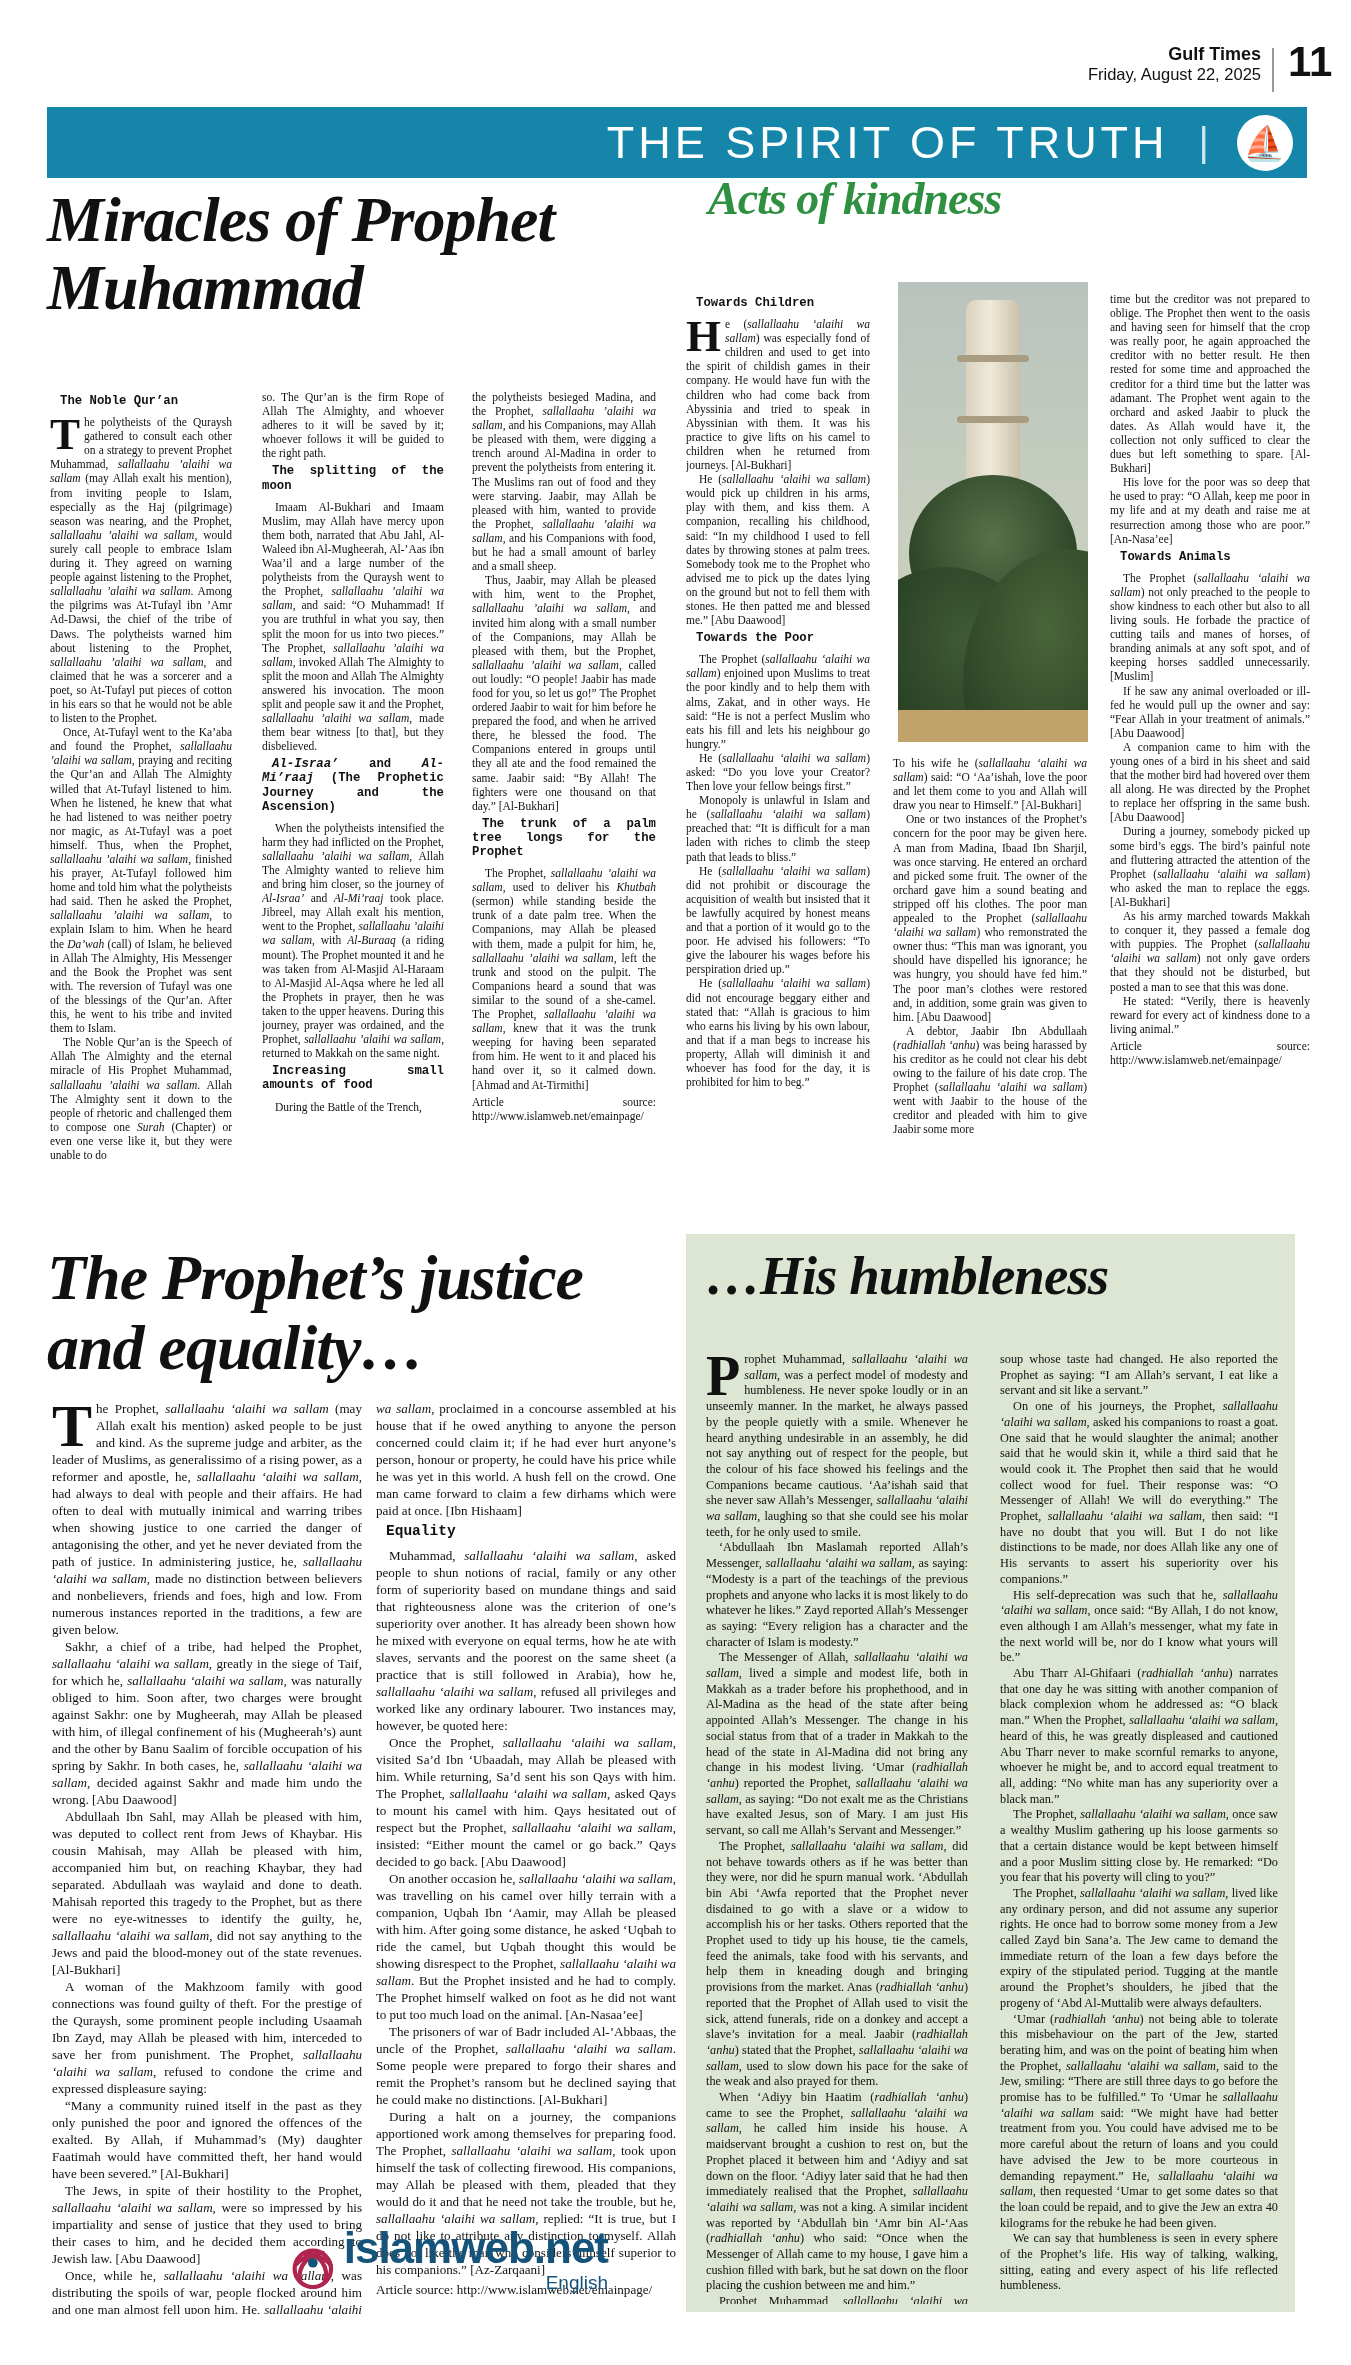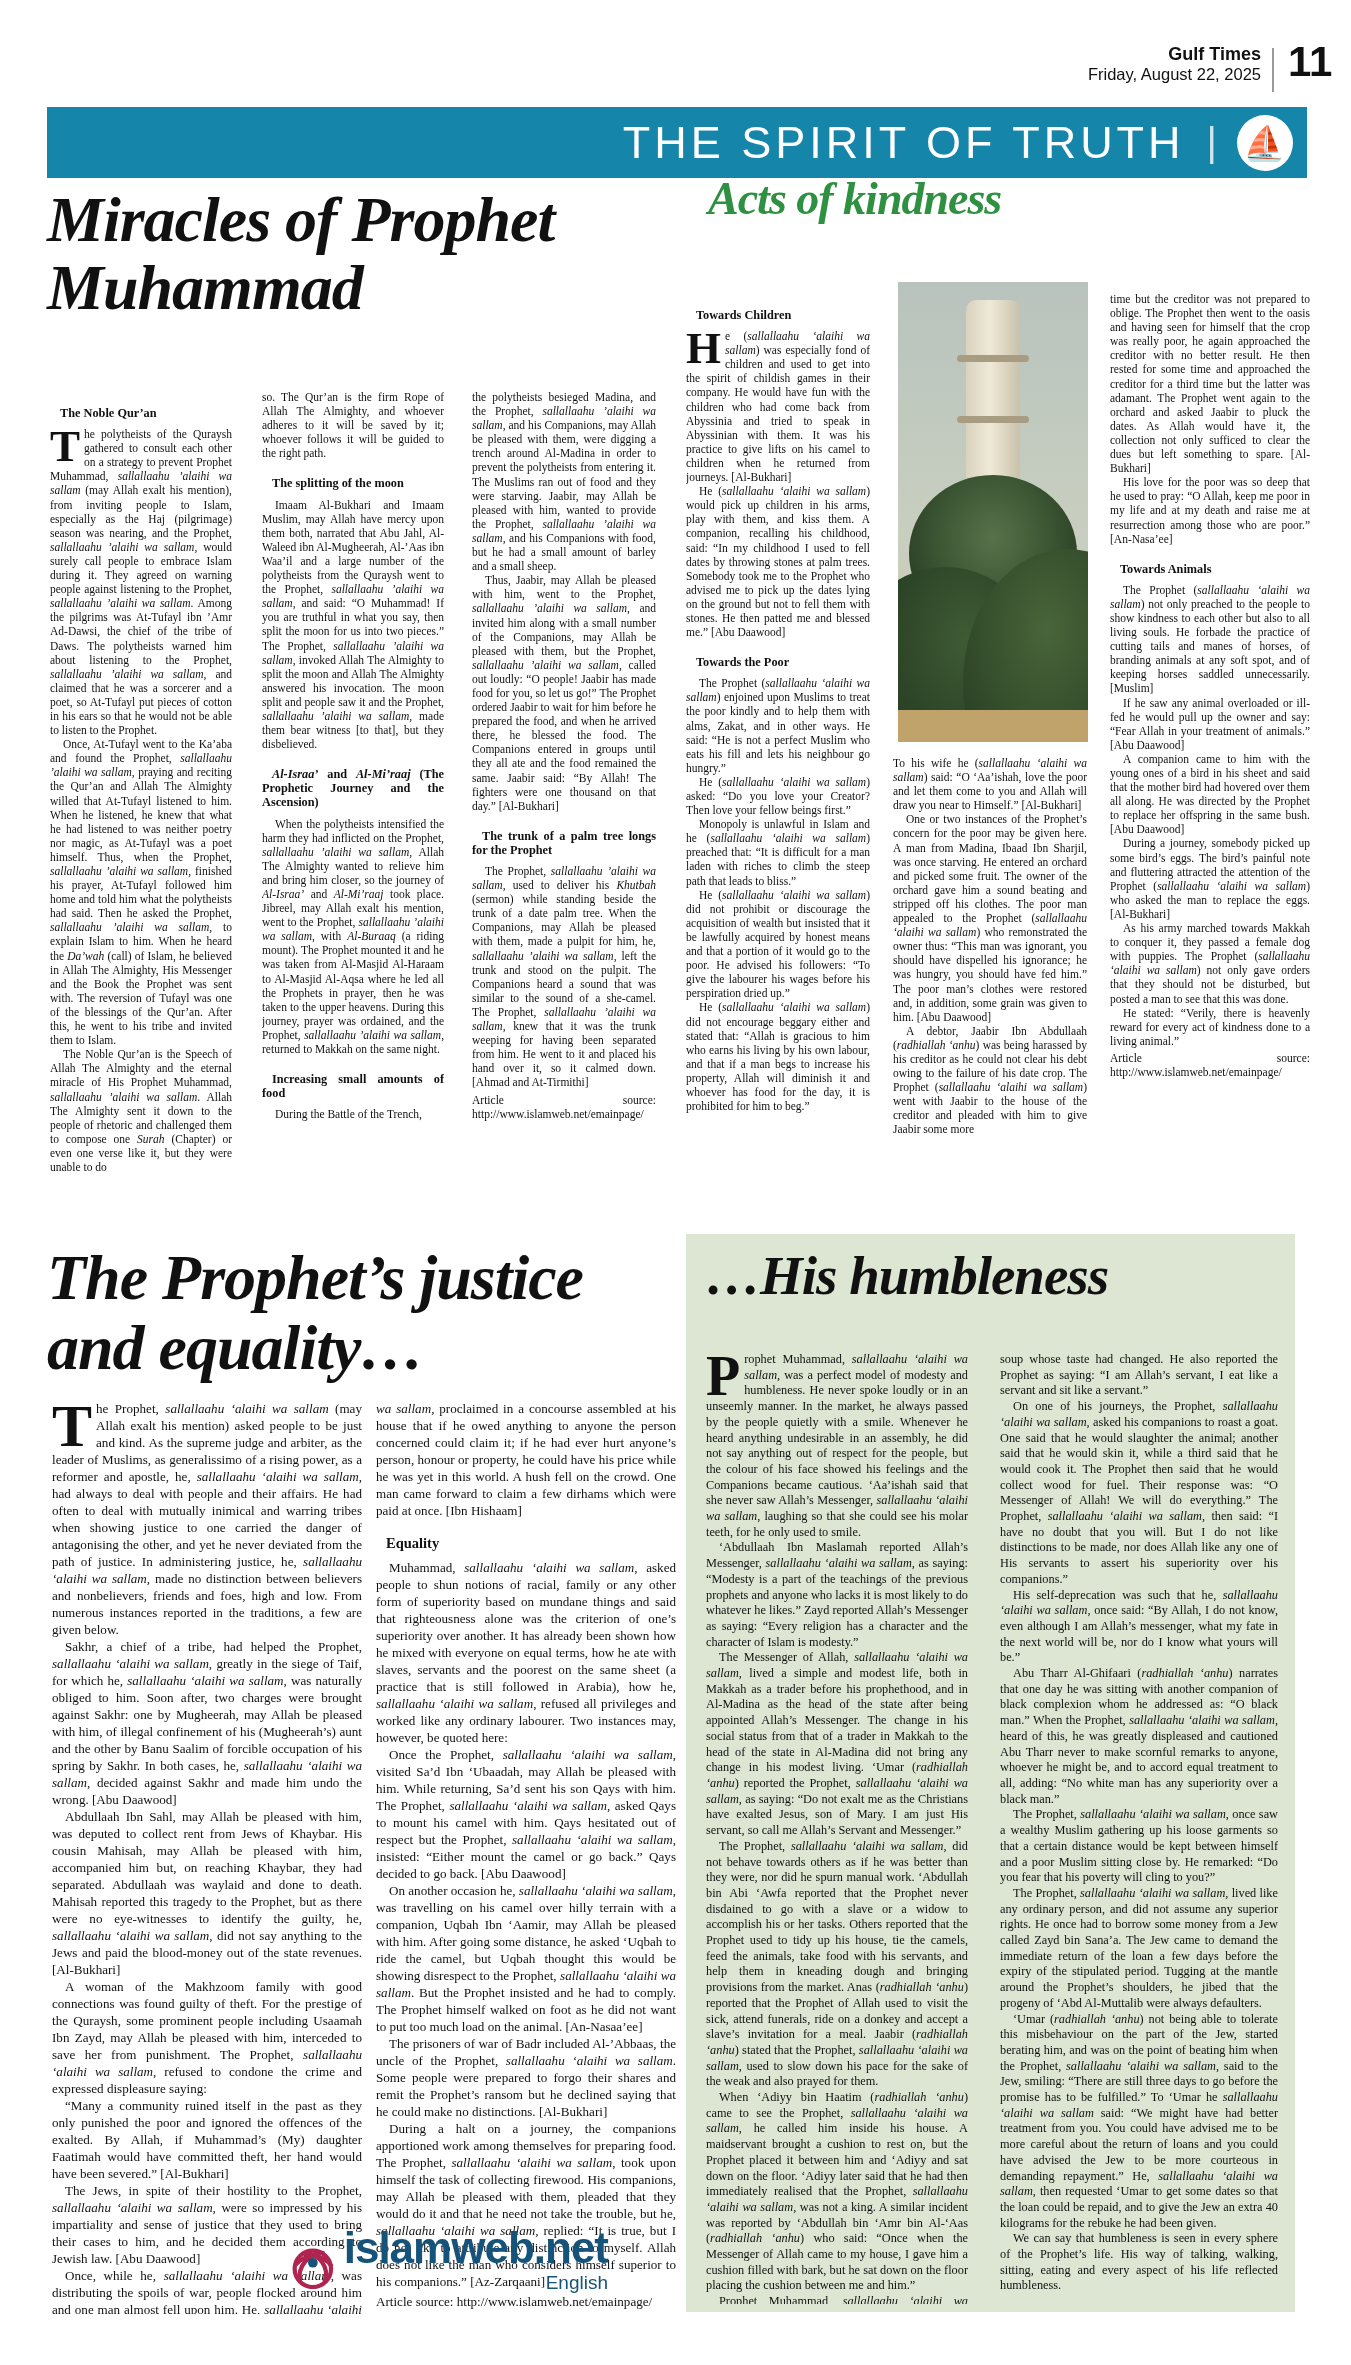--- a/index.html
+++ b/index.html
@@ -5,21 +5,21 @@
   html,body{margin:0;padding:0;background:#e9e9e9;}
   #page{position:relative;width:1351px;height:2365px;background:#ffffff;margin:0 auto;overflow:hidden;
         font-family:"Liberation Serif", serif;color:#111;}
   
   .masthead{position:absolute;right:90px;top:44px;text-align:right;font-family:"Liberation Sans",sans-serif;line-height:1.15;}
   .paper-name{font-weight:bold;font-size:18px;}
   .paper-date{font-size:16.5px;}
   .head-divider{position:absolute;left:1272px;top:48px;width:2px;height:44px;background:#9a9a9a;}
   .page-number{position:absolute;left:1288px;top:38px;font-family:"Liberation Sans",sans-serif;font-weight:bold;font-size:42px;}
   .banner{position:absolute;left:47px;top:107px;width:1260px;height:71px;background:var(--teal);
-          display:flex;align-items:center;justify-content:flex-end;gap:16px;padding-right:14px;box-sizing:border-box;}
+          display:flex;align-items:center;justify-content:flex-end;gap:24px;padding-right:14px;box-sizing:border-box;}
   .banner-text{color:#fff;font-family:"Liberation Sans",sans-serif;font-size:45px;font-weight:400;letter-spacing:4px;white-space:nowrap;}
   .banner-bar{color:#cfe6ee;font-size:40px;font-weight:200;margin-left:6px;}
   .banner-circle{width:56px;height:56px;border-radius:50%;background:#fff;display:flex;align-items:center;justify-content:center;}
   .boat{font-size:34px;line-height:1;color:#111;font-family:"DejaVu Sans",sans-serif;}
   
   .headline{position:absolute;font-style:italic;font-weight:600;letter-spacing:-1px;}
   #miracles-title{left:47px;top:186px;font-size:64px;line-height:68px;width:640px;}
   #kindness-title{left:708px;top:168px;font-size:46px;line-height:62px;color:var(--green);}
   #justice-title{left:47px;top:1243px;font-size:64px;line-height:70px;}
   #humbleness-title{left:706px;top:1246px;font-size:55px;line-height:60px;}
@@ -35,21 +35,21 @@
   .palm3{left:6%;bottom:24%;width:88%;height:34%;background:radial-gradient(ellipse at 50% 40%,#57724a,#2c4426 75%);}
   .sand{position:absolute;left:0;bottom:0;width:100%;height:7%;background:#c0a36b;}
   
   .col{position:absolute;overflow:hidden;text-align:justify;}
   .ncol{font-size:11.5px;line-height:14.1px;}
   .wcol{font-size:13.1px;line-height:17px;}
   .hcol{font-size:12.3px;line-height:15.7px;}
   .col p{margin:0;text-indent:13px;}
   .col p.nodent{text-indent:0;}
   .col p.src{text-indent:0;margin-top:3px;}
-  .col h3{margin:16px 0 7px;font-size:12.3px;text-indent:10px;}
+  .col h3{margin:4px 0 7px;font-size:12.3px;text-indent:10px;font-family:Liberation Mono, monospace;}
   .wcol h3{font-size:14.5px;}
   .drop{float:left;font-weight:bold;padding:1px 4px 0 0;}
   .ncol .drop{font-size:45px;line-height:37px;}
   .wcol .drop{font-size:60px;line-height:50px;}
   .hcol .drop{font-size:56px;line-height:46px;}
   #m-col1{left:50px;top:390px;width:182px;height:844px;}
   #m-col2{left:262px;top:390px;width:182px;height:844px;}
   #m-col3{left:472px;top:390px;width:184px;height:844px;}
   #k-col1{left:686px;top:292px;width:184px;height:942px;}
   #k-col2{left:879px;top:756px;width:194px;height:478px;margin-left:14px;}

